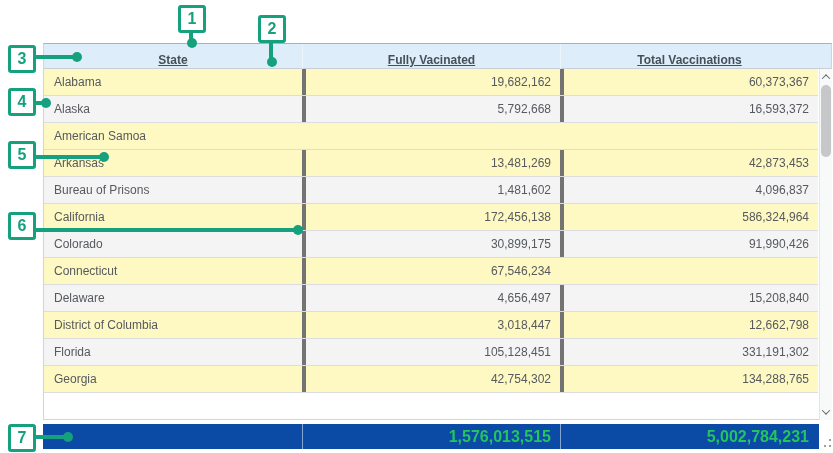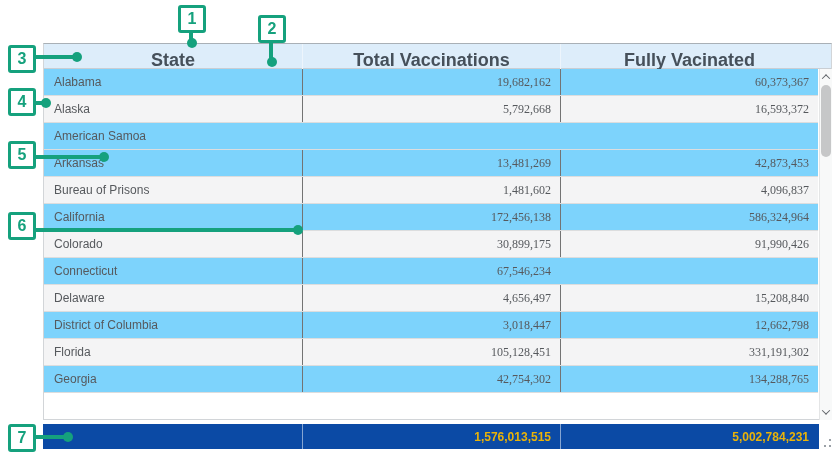--- a/index.html
+++ b/index.html
@@ -13,50 +13,50 @@
   
   .table-widget { position:absolute; left:43px; top:43px; width:789px; height:406px; }
   .grid {
     position:absolute; left:0; top:0; width:789px; height:377px;
     border:1px solid #D2D5D8; border-top:1px solid #A9B0B6; box-sizing:border-box;
     background:#fff;
   }
   .thead { position:absolute; left:0; top:0; width:787px; height:25px;
     background:var(--header-bg); display:flex; border-bottom:1px solid #C9CED3; box-sizing:border-box; }
   .th { height:32px; display:flex; align-items:center; justify-content:center;
-    font-size:18px; font-weight:700; color:var(--header-text); box-sizing:border-box; }
+    font-size:12px; font-weight:700; color:var(--header-text); box-sizing:border-box;text-decoration:underline; }
   .th.w1 { width:258px; }
   .th.w2 { width:258px; border-left:1px solid #EDF5FC; }
   .th.w3 { width:258px; border-left:1px solid #EDF5FC; }
   .th.wsb { width:13px; }
 
   .tbody { position:absolute; left:0; top:25px; width:774px; height:351px; }
-  .tr { display:flex; height:27px; border-bottom:1px solid #DCDDDE; box-sizing:border-box; background:#7dd3fc; }
+  .tr { display:flex; height:27px; border-bottom:1px solid #DCDDDE; box-sizing:border-box; background:#fef9c3; }
   .tr.alt { background:var(--alt-row-bg); }
   .td { display:flex; align-items:center; font-size:12px; color:var(--body-text); box-sizing:border-box; }
   .td.state { width:258px; padding-left:10px; justify-content:flex-start; }
-  .td.num { width:258px; padding-right:9px; justify-content:flex-end; border-left:1px solid #737373;font-family:Liberation Serif, serif; }
+  .td.num { width:258px; padding-right:9px; justify-content:flex-end; border-left:4px solid #737373; }
 
   
   .vscroll { position:absolute; left:775px; top:25px; width:13px; height:351px;
     background:#F8F9F9; border-left:1px solid #E4E5E6; box-sizing:border-box; }
   .sb-arrow { position:absolute; left:0; width:12px; height:14px;
     display:flex; align-items:center; justify-content:center; }
   .sb-arrow.up { top:1px; }
   .sb-arrow.down { bottom:1px; }
   .chev { width:5px; height:5px; border-left:1.6px solid #5F6368; border-top:1.6px solid #5F6368; }
   .sb-arrow.up .chev { transform:rotate(45deg) translate(1px,1px); }
   .sb-arrow.down .chev { transform:rotate(225deg) translate(1px,1px); }
   .sb-thumb { position:absolute; left:1px; top:16px; width:10px; height:72px;
     background:#C6C7C8; border-radius:5px; }
 
   
   .tfoot { position:absolute; left:0; top:381px; width:776px; height:25px;
     background:var(--footer-bg); display:flex; }
-  .tf { display:flex; align-items:center; font-size:12px; font-weight:700; color:#eab308; box-sizing:border-box; }
+  .tf { display:flex; align-items:center; font-size:16px; font-weight:700; color:#22c55e; box-sizing:border-box; }
   .tf.state { width:259px; }
   .tf.num { width:258px; justify-content:flex-end; padding-right:9px; border-left:1px solid rgba(255,255,255,.5); }
 
   
   .grip { position:absolute; left:821px; top:437px; width:12px; height:12px; }
   .grip i { position:absolute; width:2px; height:2px; background:#9AA0A6; }
   .grip i:nth-child(1){ left:8px; top:2px; }
   .grip i:nth-child(2){ left:3px; top:8px; }
   .grip i:nth-child(3){ left:8px; top:8px; }
 
@@ -100,22 +100,22 @@
 </head>
 <body>
 
 <div class="stage" style="--accent-teal: #15A17D; --header-bg: #DDEDFA; --footer-bg: #0B4AA5; --alt-row-bg: #F4F4F5; --header-text: #46505A; --body-text: #56595D;">
 
   <div class="table-widget">
     <div class="grid">
 
       <div class="thead">
         <div class="th w1">State</div>
+        <div class="th w2">Fully Vacinated</div>
         <div class="th w3">Total Vaccinations</div>
-        <div class="th w2">Fully Vacinated</div>
         <div class="th wsb"></div>
       </div>
 
       <div class="tbody" id="tbody">
           <div class="tr">
             <div class="td state">Alabama</div>
             <div class="td num">19,682,162</div>
             <div class="td num">60,373,367</div>
           </div>
           <div class="tr alt">

